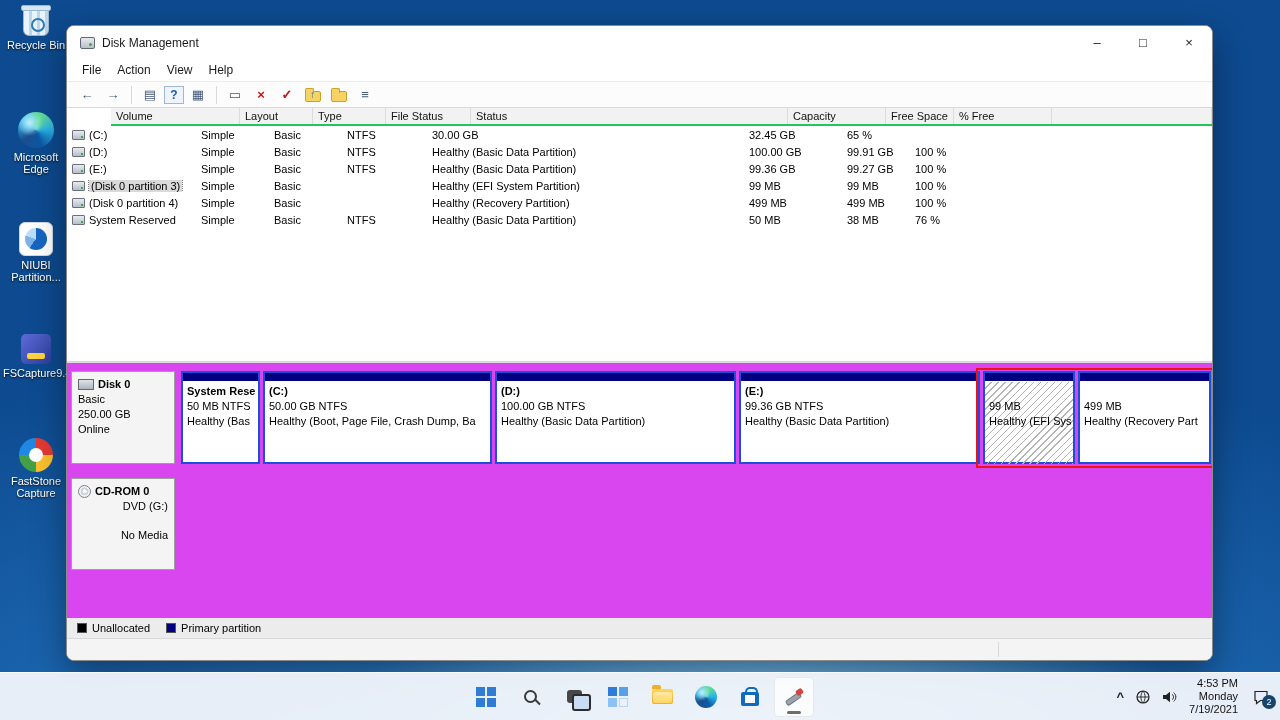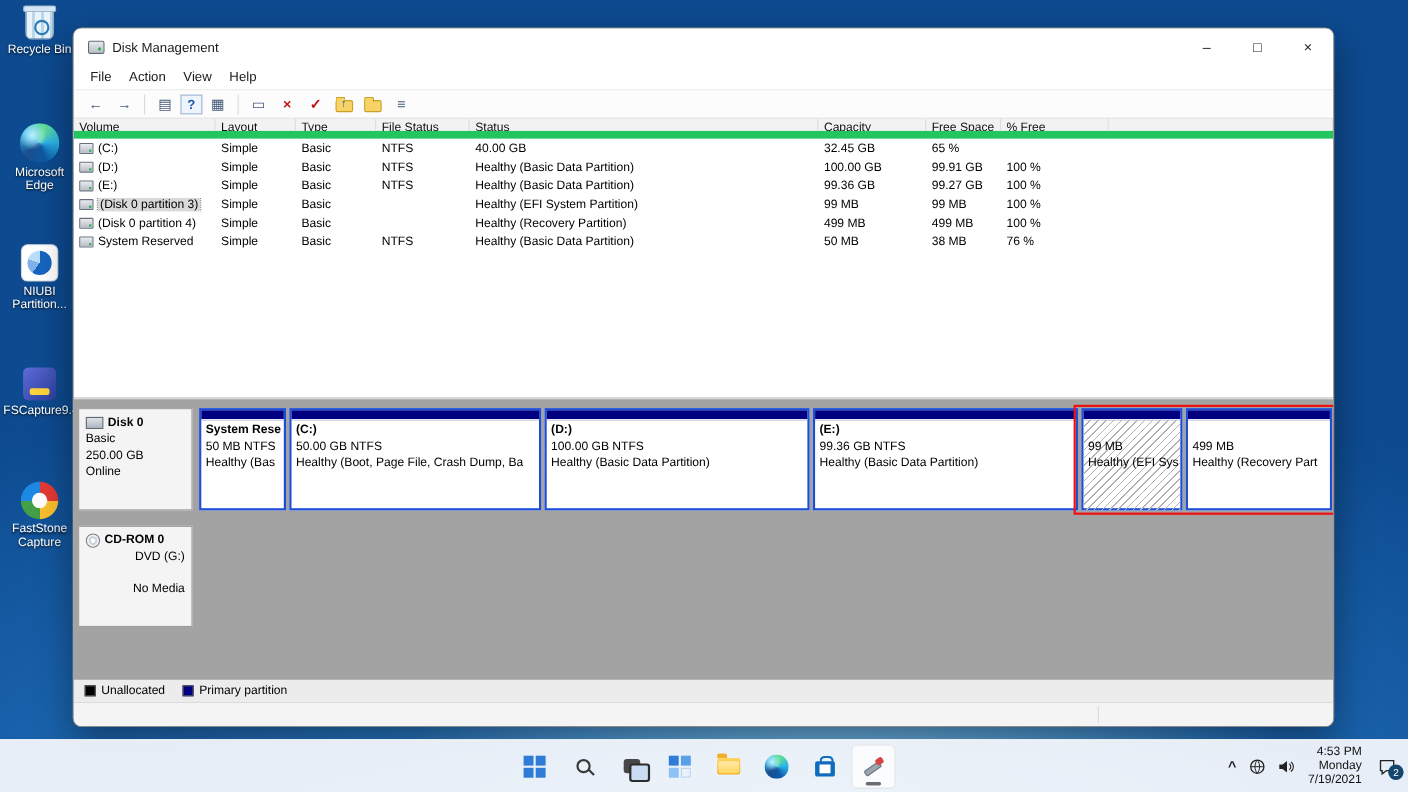--- a/index.html
+++ b/index.html
@@ -69,32 +69,32 @@
   .tsep { width:1px; height:18px; background:#d9d9d9; margin:0 4px; }
   .icon-folder { width:16px; height:11px; background:#f7d365; border:1px solid #c9a227;
       border-radius:2px; position:relative; margin-top:4px; }
   .icon-folder::before { content:""; position:absolute; top:-4px; left:-1px; width:7px; height:4px;
       background:#f7d365; border:1px solid #c9a227; border-bottom:none; border-radius:2px 2px 0 0; }
   .icon-folder.up::after { content:"↑"; position:absolute; left:4px; top:-3px; font-size:10px; color:#1f5aa8; }
 
   
   .volume-pane { height:253px; background:#fff; flex:0 0 auto; overflow:hidden; font-size:11px; }
   .vgrid { display:grid; grid-template-columns:129px 73px 73px 85px 317px 98px 68px 98px 1fr; }
-  .vhead { height:18px; background:#f2f2f2; border-bottom:7px solid #22c55e; align-items:stretch; }
+  .vhead { height:18px; background:#f2f2f2; border-bottom:2px solid #22c55e; align-items:stretch;margin-left:44px; }
   .vhead > div { padding:2px 5px; border-right:1px solid #dcdcdc; white-space:nowrap; overflow:hidden; color:#111; }
   .vrow { height:17px; align-items:center; }
   .vrow > div { padding:0 5px; white-space:nowrap; overflow:hidden; color:#000; }
   .volcell { display:flex; align-items:center; gap:4px; }
   .drive-ico { flex:0 0 auto; width:13px; height:10px; background:linear-gradient(#e9ebef,#b7bdc7);
       border:1px solid #697180; border-radius:1px; position:relative; }
   .drive-ico::after { content:""; position:absolute; right:1px; bottom:1px; width:2px; height:2px; background:#2bb24c; }
   .vrow.sel .vol-text { background:#d9d9d9; outline:1px dotted #7a7a7a; padding:0 2px; }
 
   
-  .graph-pane { height:257px; background:#a3a3a3; border-top:2px solid #dadada; position:relative;
+  .graph-pane { height:257px; background:#d946ef; border-top:2px solid #dadada; position:relative;
       flex:0 0 auto; font-size:11px; }
   .disk-row, .cd-row { position:absolute; left:4px; right:2px; height:93px; }
   .disk-row { top:8px; } .cd-row { top:115px; height:92px;text-align:right; }
   .disk-info { position:absolute; left:0; top:0; width:104px; height:100%; background:#f4f4f4;
       border:1px solid #9e9e9e; padding:5px 6px; line-height:15px; color:#000; }
   .disk-info .dname { font-weight:bold; display:flex; align-items:center; gap:4px; }
   .disk-glyph { width:16px; height:11px; background:linear-gradient(#dfe3e8,#aeb5bf); border:1px solid #5f6773; }
   .cd-glyph { width:13px; height:13px; border-radius:50%; border:1px solid #7c828a;
       background:radial-gradient(circle,#fff 0 2px,#cfd4da 2px 4px,#eef0f3 4px); }
   .nomedia { margin-top:14px; }
@@ -247,21 +247,21 @@
     </div>
 
     <div class="vgrid vrow">
       <div class="volcell">
           <span class="drive-ico"></span>
           <span class="vol-text">(C:)</span>
         </div>
       <div>Simple</div>
         <div>Basic</div>
       <div>NTFS</div>
-      <div>40.00 GB</div>
+      <div>30.00 GB</div>
         <div>32.45 GB</div>
       <div>65 %</div>
         <div></div>
     </div>
     <div class="vgrid vrow">
       <div class="volcell">
           <span class="drive-ico"></span>
           <span class="vol-text">(D:)</span>
         </div>
       <div>Simple</div>

